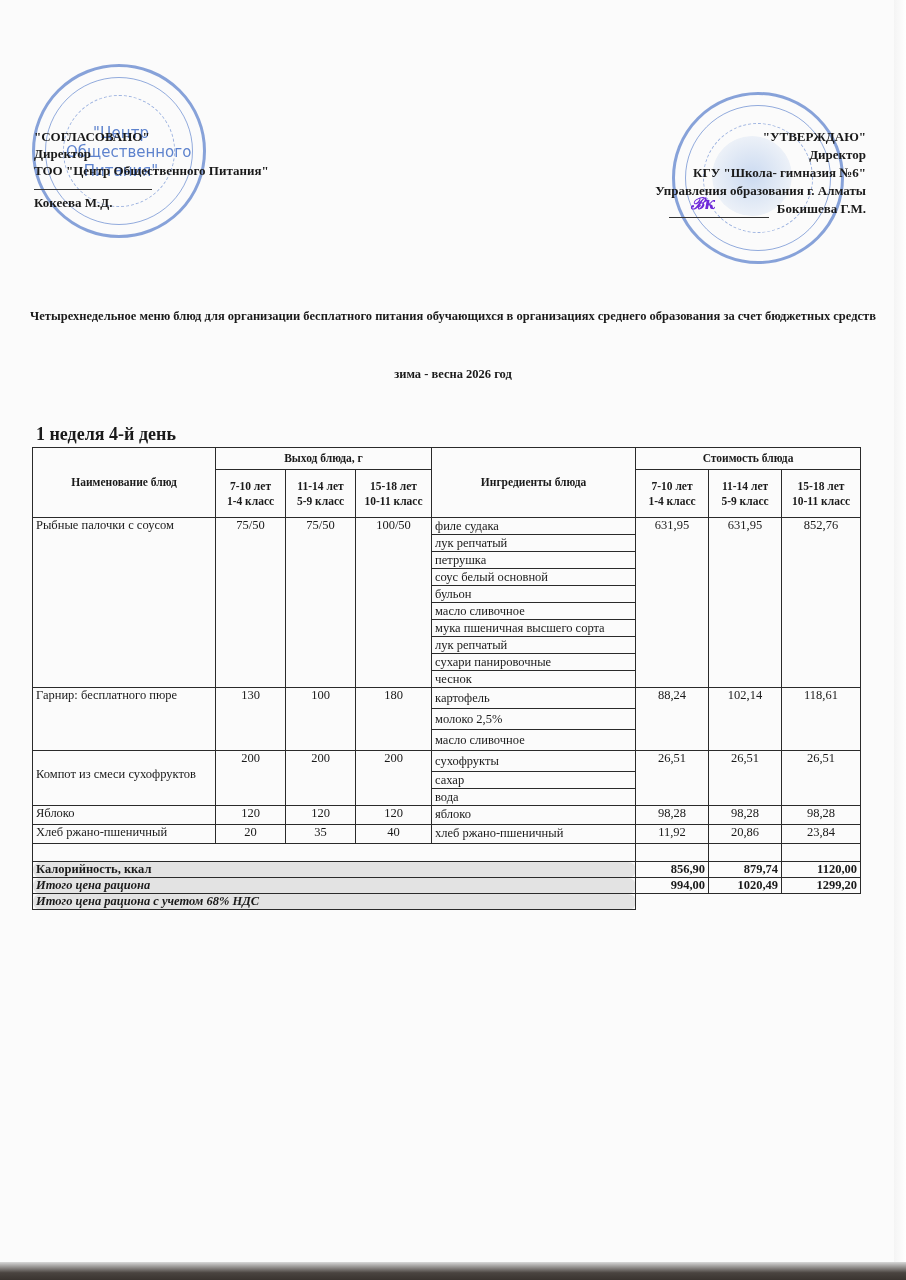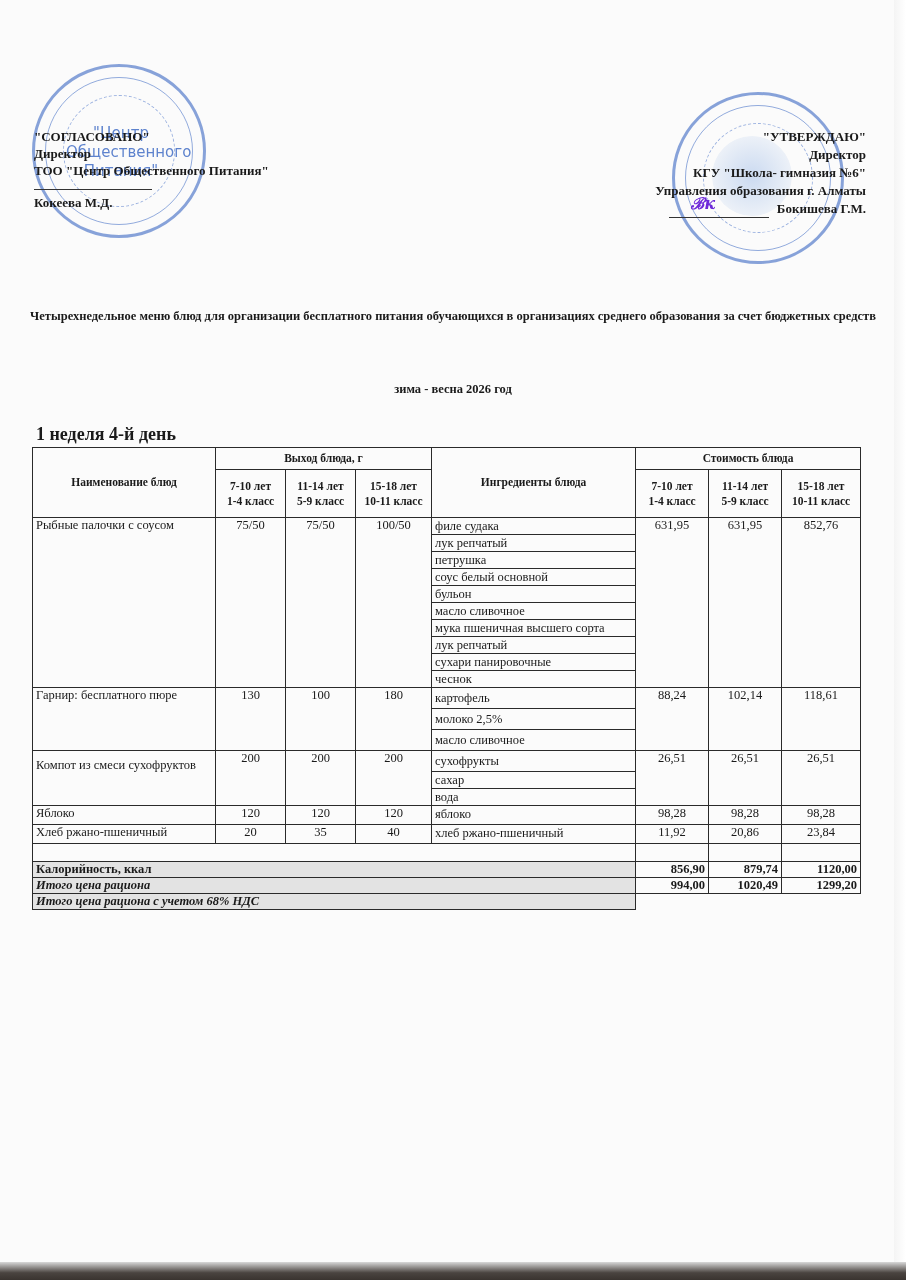--- a/index.html
+++ b/index.html
@@ -63,40 +63,40 @@
   .signature-mark {
     position:absolute; left:14px; top:-8px; font-family:"DejaVu Serif", serif; font-style:italic;
     color:#6d28d9; font-size:16px;margin-left:8px;
   }
   .doc-title {
     position:absolute; left:30px; top:306px; width:846px; text-align:center;
     font-weight:bold; font-size:12.5px; line-height:20px;
   }
   .doc-season {
     position:absolute; left:30px; top:367px; width:846px; text-align:center;
-    font-weight:bold; font-size:12.5px;margin-top:15px;
+    font-weight:bold; font-size:12.5px;
   }
   .day-label {
     position:absolute; left:36px; top:424px; font-weight:bold; font-size:18px;
   }
   table.menu {
     position:absolute; left:32px; top:447px; width:828px;
     border-collapse:collapse; font-size:12.5px; table-layout:fixed;
   }
   table.menu td, table.menu th {
     border:1px solid #2a2a2a; padding:0 3px; vertical-align:top;
   }
   table.menu th {
     font-weight:bold; font-size:11.5px; text-align:center; vertical-align:middle;
     line-height:15px;
   }
   table.menu td.center { text-align:center; }
   table.menu td.num { text-align:center; }
   table.menu td.ing { height:16px; line-height:16px; white-space:nowrap; overflow:hidden; }
-  table.menu tr.sum td { font-weight:bold; }
+  table.menu tr.sum td { font-weight:bold;border-radius:8px; }
   table.menu tr.sum td.label { background:#e3e3e3; }
   table.menu tr.sum td.right { text-align:right; }
   table.menu tr.total td.label { font-style:italic; }
   .th-small { font-size:11px; }
 </style>
 </head>
 <body>
 
 <div class="page">
 
@@ -209,21 +209,21 @@
         <td rowspan="3" class="num">118,61</td>
       </tr>
       <tr>
           <td class="ing" style="height:20px;line-height:20px">молоко 2,5%</td>
         </tr>
       <tr>
           <td class="ing" style="height:20px;line-height:20px">масло сливочное</td>
         </tr>
 
       <tr>
-        <td rowspan="3" style="padding-top:7px">Компот из смеси сухофруктов</td>
+        <td rowspan="3" style="padding-top:16px">Компот из смеси сухофруктов</td>
         <td rowspan="3" class="center">200</td>
         <td rowspan="3" class="center">200</td>
         <td rowspan="3" class="center">200</td>
         <td class="ing" style="height:20px;line-height:20px">сухофрукты</td>
         <td rowspan="3" class="num">26,51</td>
         <td rowspan="3" class="num">26,51</td>
         <td rowspan="3" class="num">26,51</td>
       </tr>
       <tr>
           <td class="ing">сахар</td>

